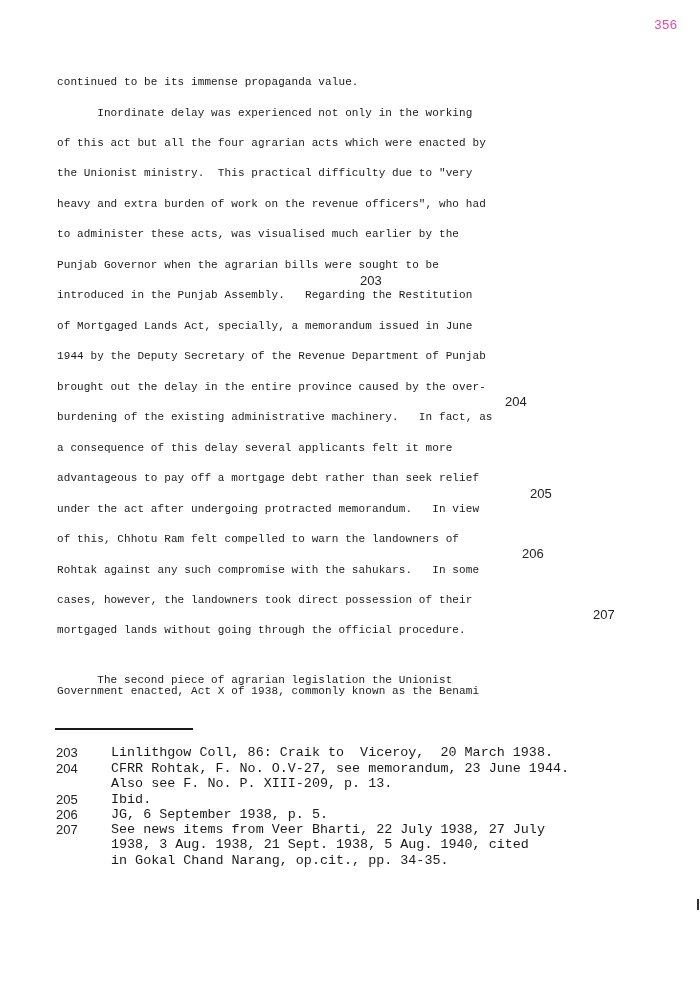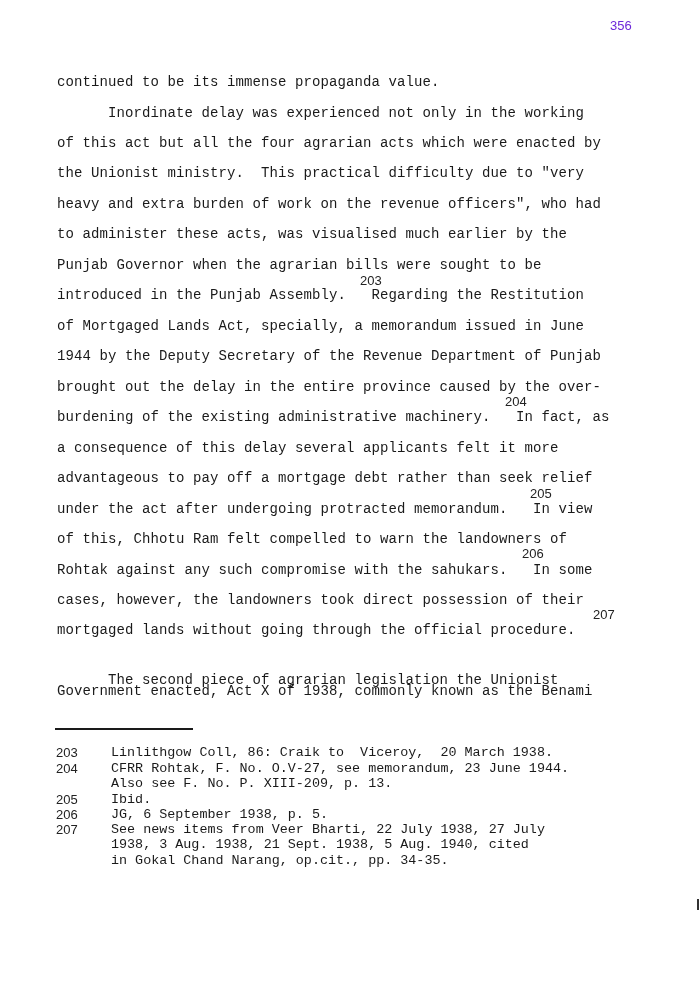--- a/index.html
+++ b/index.html
@@ -10,30 +10,30 @@
     body {
       width: 700px;
       height: 992px;
       position: relative;
       overflow: hidden;
       color: #1a1a1a;
       font-family: "Liberation Mono", "DejaVu Sans Mono", monospace;
     }
     .page-number {
       position: absolute;
-      left: 610px;
+      left: 654px;
       top: 18px;
-      font-family: Liberation Sans, sans-serif;
+      font-family: Liberation Mono, monospace;
       font-size: 13px;
-      color: #6d28d9;
+      color: #ec4899;
     }
     .line {
       position: absolute;
       left: 57px;
-      font-size: 14px;
+      font-size: 11px;
       letter-spacing: 0.1px;
       white-space: pre;
       line-height: 18px;
     }
     .sup {
       position: absolute;
       font-family: "Liberation Sans", sans-serif;
       font-size: 13px;
       color: #222;
       line-height: 14px;

